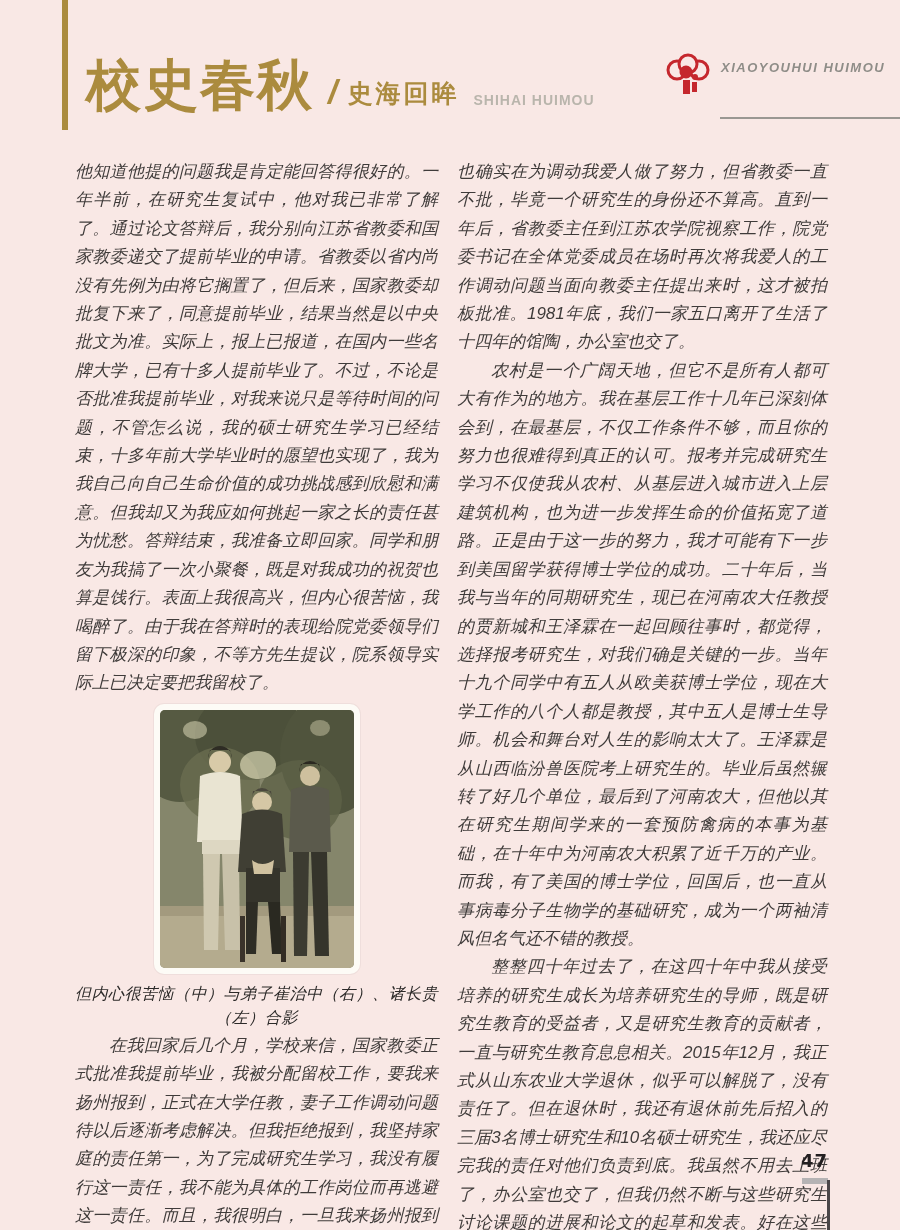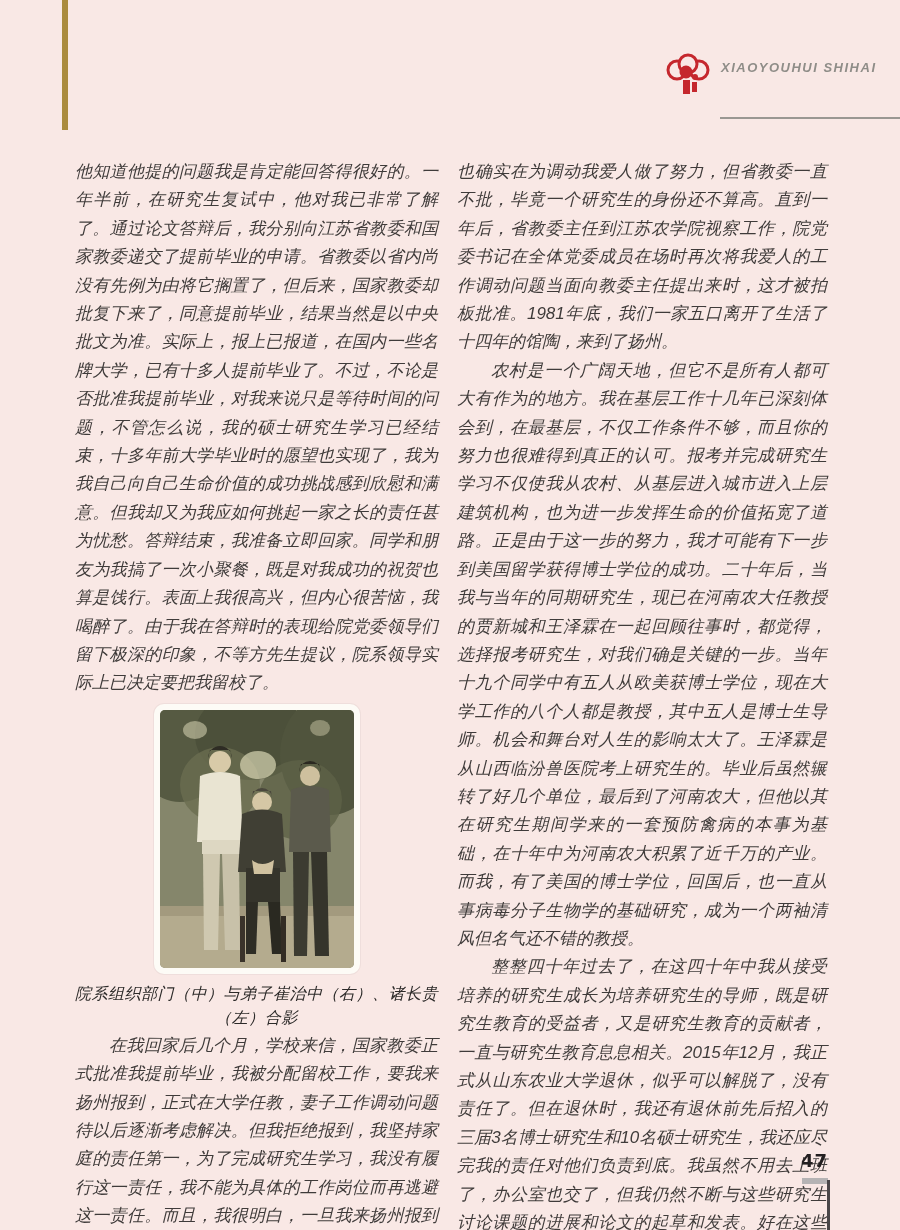--- a/index.html
+++ b/index.html
@@ -98,37 +98,43 @@
     width:3px; height:50px; background:#4a4648;
   }
 </style>
 </head>
 <body>
 
 <div class="page">
 
   <div class="gold-bar"></div>
 
+  <div class="header-left">
+    <div class="section-title">校史春秋</div>
+    <div class="section-sep">/</div>
+    <div class="subsection-title">史海回眸</div>
+    <div class="subsection-pinyin">SHIHAI HUIMOU</div>
+  </div>
 
   <div class="brand">
     <div class="brand-logo">
       <svg viewBox="0 0 46 58" width="46" height="58" xmlns="http://www.w3.org/2000/svg">
         <g fill="none" stroke="#c5272d" stroke-width="3">
           <circle cx="12" cy="20" r="9" fill="#f9e8e5"></circle>
           <circle cx="34" cy="20" r="9" fill="#f9e8e5"></circle>
           <circle cx="23" cy="14" r="9" fill="#f9e8e5"></circle>
         </g>
         <circle cx="21" cy="22" r="6.5" fill="#c5272d"></circle>
         <path d="M18 30 h7 v14 h-7 z" fill="#c5272d"></path>
         <path d="M27 32 h5 v10 h-5 z" fill="#c5272d"></path>
         <circle cx="30" cy="27" r="3" fill="#c5272d"></circle>
       </svg>
     </div>
     <div class="brand-text-block">
-      <div class="brand-pinyin">XIAOYOUHUI  SHIHAI</div>
+      <div class="brand-pinyin">XIAOYOUHUI  HUIMOU</div>
     </div>
   </div>
   <div class="brand-rule"></div>
 
   <div class="column col-left">
     <p class="para">他知道他提的问题我是肯定能回答得很好的。一年半前，在研究生复试中，他对我已非常了解了。通过论文答辩后，我分别向江苏省教委和国家教委递交了提前毕业的申请。省教委以省内尚没有先例为由将它搁置了，但后来，国家教委却批复下来了，同意提前毕业，结果当然是以中央批文为准。实际上，报上已报道，在国内一些名牌大学，已有十多人提前毕业了。不过，不论是否批准我提前毕业，对我来说只是等待时间的问题，不管怎么说，我的硕士研究生学习已经结束，十多年前大学毕业时的愿望也实现了，我为我自己向自己生命价值的成功挑战感到欣慰和满意。但我却又为我应如何挑起一家之长的责任甚为忧愁。答辩结束，我准备立即回家。同学和朋友为我搞了一次小聚餐，既是对我成功的祝贺也算是饯行。表面上我很高兴，但内心很苦恼，我喝醉了。由于我在答辩时的表现给院党委领导们留下极深的印象，不等方先生提议，院系领导实际上已决定要把我留校了。</p>
 
     <div class="photo-frame">
       <svg viewBox="0 0 194 258" width="194" height="258" xmlns="http://www.w3.org/2000/svg">
 
@@ -164,27 +170,27 @@
         <rect x="86" y="158" width="34" height="34" fill="#35342b"></rect>
         <path d="M92 150 q10 8 22 0 l-2 14 h-18 z" fill="#d0c2a0"></path>
         <path d="M86 192 h12 l-2 52 h-10 z" fill="#2e2d25"></path>
         <path d="M108 192 h12 l2 52 h-10 z" fill="#2a2921"></path>
 
         <rect x="80" y="206" width="5" height="46" fill="#3a332a"></rect>
         <rect x="121" y="206" width="5" height="46" fill="#332c24"></rect>
       </svg>
     </div>
 
-    <div class="photo-caption">院系组织部门（中）与弟子崔治中（右）、诸长贵（左）合影</div>
+    <div class="photo-caption">但内心很苦恼（中）与弟子崔治中（右）、诸长贵（左）合影</div>
 
     <p class="para indent">在我回家后几个月，学校来信，国家教委正式批准我提前毕业，我被分配留校工作，要我来扬州报到，正式在大学任教，妻子工作调动问题待以后逐渐考虑解决。但我拒绝报到，我坚持家庭的责任第一，为了完成研究生学习，我没有履行这一责任，我不能为具体的工作岗位而再逃避这一责任。而且，我很明白，一旦我来扬州报到工作，我爱人的工作调动将需要我做长期的努力。院系组织部门</p>
   </div>
 
   <div class="column col-right">
-    <p class="para">也确实在为调动我爱人做了努力，但省教委一直不批，毕竟一个研究生的身份还不算高。直到一年后，省教委主任到江苏农学院视察工作，院党委书记在全体党委成员在场时再次将我爱人的工作调动问题当面向教委主任提出来时，这才被拍板批准。1981年底，我们一家五口离开了生活了十四年的馆陶，来到了扬州。</p>
+    <p class="para">也确实在为调动我爱人做了努力，但省教委一直不批，毕竟一个研究生的身份还不算高。直到一年后，省教委主任到江苏农学院视察工作，院党委书记在全体党委成员在场时再次将我爱人的工作调动问题当面向教委主任提出来时，这才被拍板批准。1981年底，我们一家五口离开了生活了十四年的馆陶，办公室也交了。</p>
     <p class="para indent">农村是一个广阔天地，但它不是所有人都可大有作为的地方。我在基层工作十几年已深刻体会到，在最基层，不仅工作条件不够，而且你的努力也很难得到真正的认可。报考并完成研究生学习不仅使我从农村、从基层进入城市进入上层建筑机构，也为进一步发挥生命的价值拓宽了道路。正是由于这一步的努力，我才可能有下一步到美国留学获得博士学位的成功。二十年后，当我与当年的同期研究生，现已在河南农大任教授的贾新城和王泽霖在一起回顾往事时，都觉得，选择报考研究生，对我们确是关键的一步。当年十九个同学中有五人从欧美获博士学位，现在大学工作的八个人都是教授，其中五人是博士生导师。机会和舞台对人生的影响太大了。王泽霖是从山西临汾兽医院考上研究生的。毕业后虽然辗转了好几个单位，最后到了河南农大，但他以其在研究生期间学来的一套预防禽病的本事为基础，在十年中为河南农大积累了近千万的产业。而我，有了美国的博士学位，回国后，也一直从事病毒分子生物学的基础研究，成为一个两袖清风但名气还不错的教授。</p>
     <p class="para indent">整整四十年过去了，在这四十年中我从接受培养的研究生成长为培养研究生的导师，既是研究生教育的受益者，又是研究生教育的贡献者，一直与研究生教育息息相关。2015年12月，我正式从山东农业大学退休，似乎可以解脱了，没有责任了。但在退休时，我还有退休前先后招入的三届3名博士研究生和10名硕士研究生，我还应尽完我的责任对他们负责到底。我虽然不用去上班了，办公室也交了，但我仍然不断与这些研究生讨论课题的进展和论文的起草和发表。好在这些学生都很努力，都顺利地完成了学位论文研究。近几年来，我国学术界</p>
   </div>
 
   <div class="page-number">47</div>
   <div class="page-number-bar"></div>
   <div class="page-number-rule"></div>
 
 </div>
 

